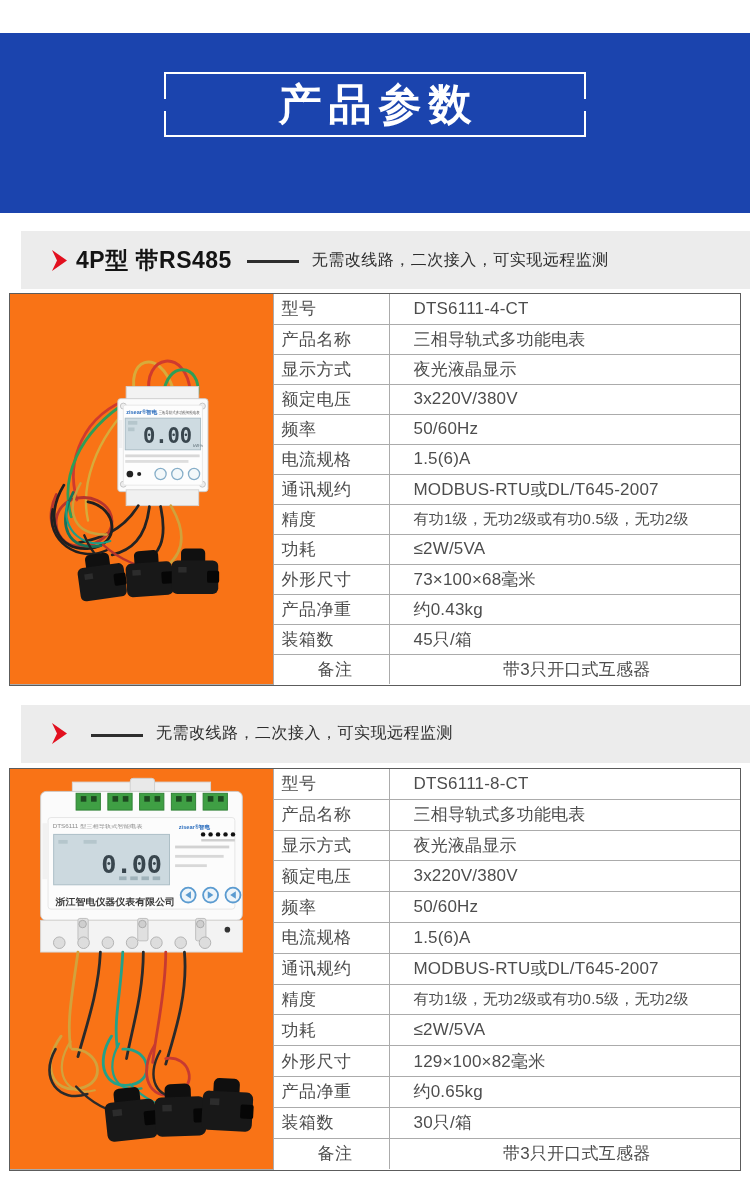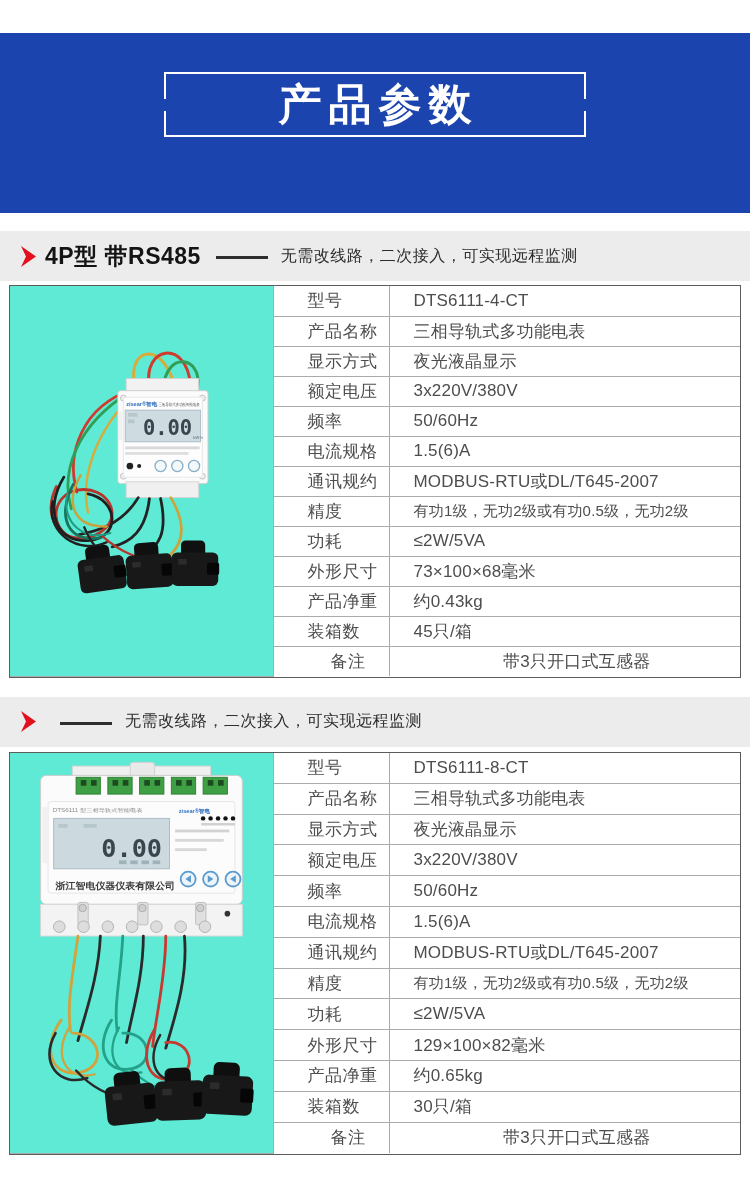--- a/index.html
+++ b/index.html
@@ -27,37 +27,37 @@
   .banner-box .notch.right{right:-3px;}
   .banner-title{
     color:#ffffff;font-size:43px;font-weight:600;letter-spacing:7px;
     line-height:1;padding-left:7px;
   }
 
   .gap-a{height:18px;background:#fff;}
   .gap-b{height:19px;background:#fff;}
 
   
-  .band{height:50px;background:var(--band_gray);display:flex;align-items:center;padding-left:20px;}
+  .band{height:58px;background:var(--band_gray);display:flex;align-items:center;padding-left:30px;margin-left:21px;}
   .chevron{width:17px;height:21px;flex:0 0 auto;margin-right:8px;display:block;}
   .band-heading{font-size:23px;font-weight:bold;color:#141414;letter-spacing:0.5px;white-space:nowrap;}
   .band-dash{width:52px;height:3px;background:#2e2e2e;margin:3px 13px 0 15px;flex:0 0 auto;}
   .band-tagline{font-size:16px;color:#2e2e2e;white-space:nowrap;letter-spacing:0.5px;}
 
   
   .spec-card{margin:4px 9px 0 9px;border:1px solid var(--frame_line);background:#fff;}
   .spec-card.second{margin-top:5px;}
   table.spec-table{width:100%;border-collapse:collapse;table-layout:fixed;}
   table.spec-table td{border:1px solid var(--grid_line);}
   table.spec-table tr{height:30px;}
   table.spec-table tr:first-child td{border-top:none;}
   table.spec-table tr:last-child td{border-bottom:none;text-align:center;}
   table.spec-table td:last-child{border-right:none;padding-left:24px;}
-  td.img-cell{border-left:none !important;width:263px;vertical-align:middle;text-align:center;padding:0;background:#5eead4;}
-  td.label{width:116px;padding-left:34px;font-size:17px;color:var(--cell_text);letter-spacing:0.5px;}
+  td.img-cell{border-left:none !important;width:263px;vertical-align:middle;text-align:center;padding:0;background:#f97316;}
+  td.label{width:116px;padding-left:8px;font-size:17px;color:var(--cell_text);letter-spacing:0.5px;}
   td.value{padding-left:16px;font-size:17px;color:var(--cell_text);letter-spacing:0.2px;white-space:nowrap;}
   tr.small-row td.value{font-size:15px;}
 
   .bottom-gap{background:#fff;}
 
   svg .wire{fill:none;stroke-linecap:round;}
   svg text{font-family:"Liberation Sans","DejaVu Sans",sans-serif;}
   svg .lcd-digits{font-family:"DejaVu Sans Mono","Liberation Mono",monospace;font-weight:bold;fill:#39464e;}
 </style>
 </head>

